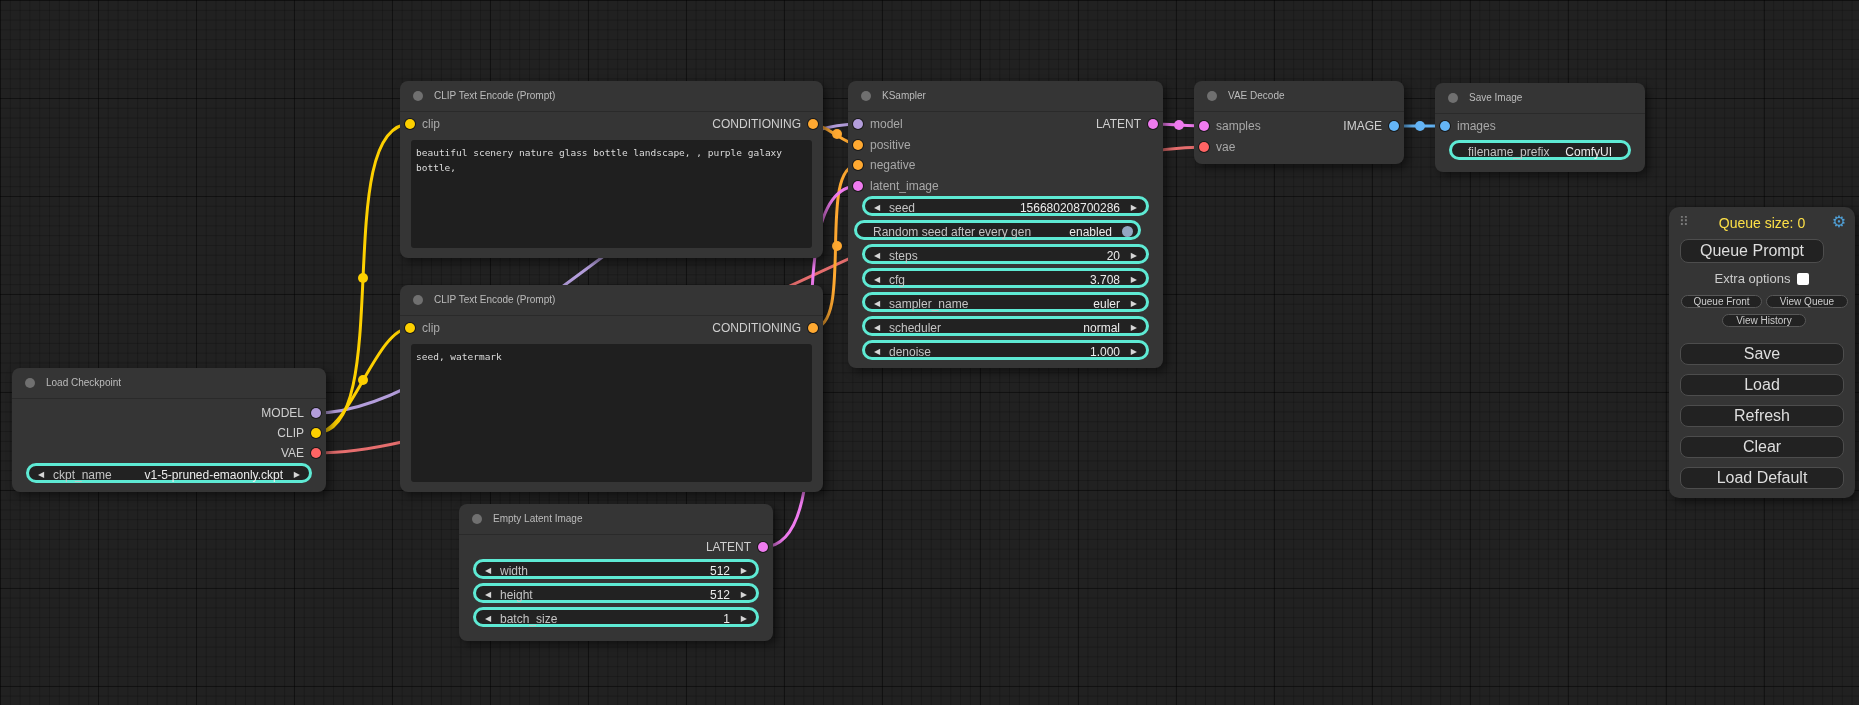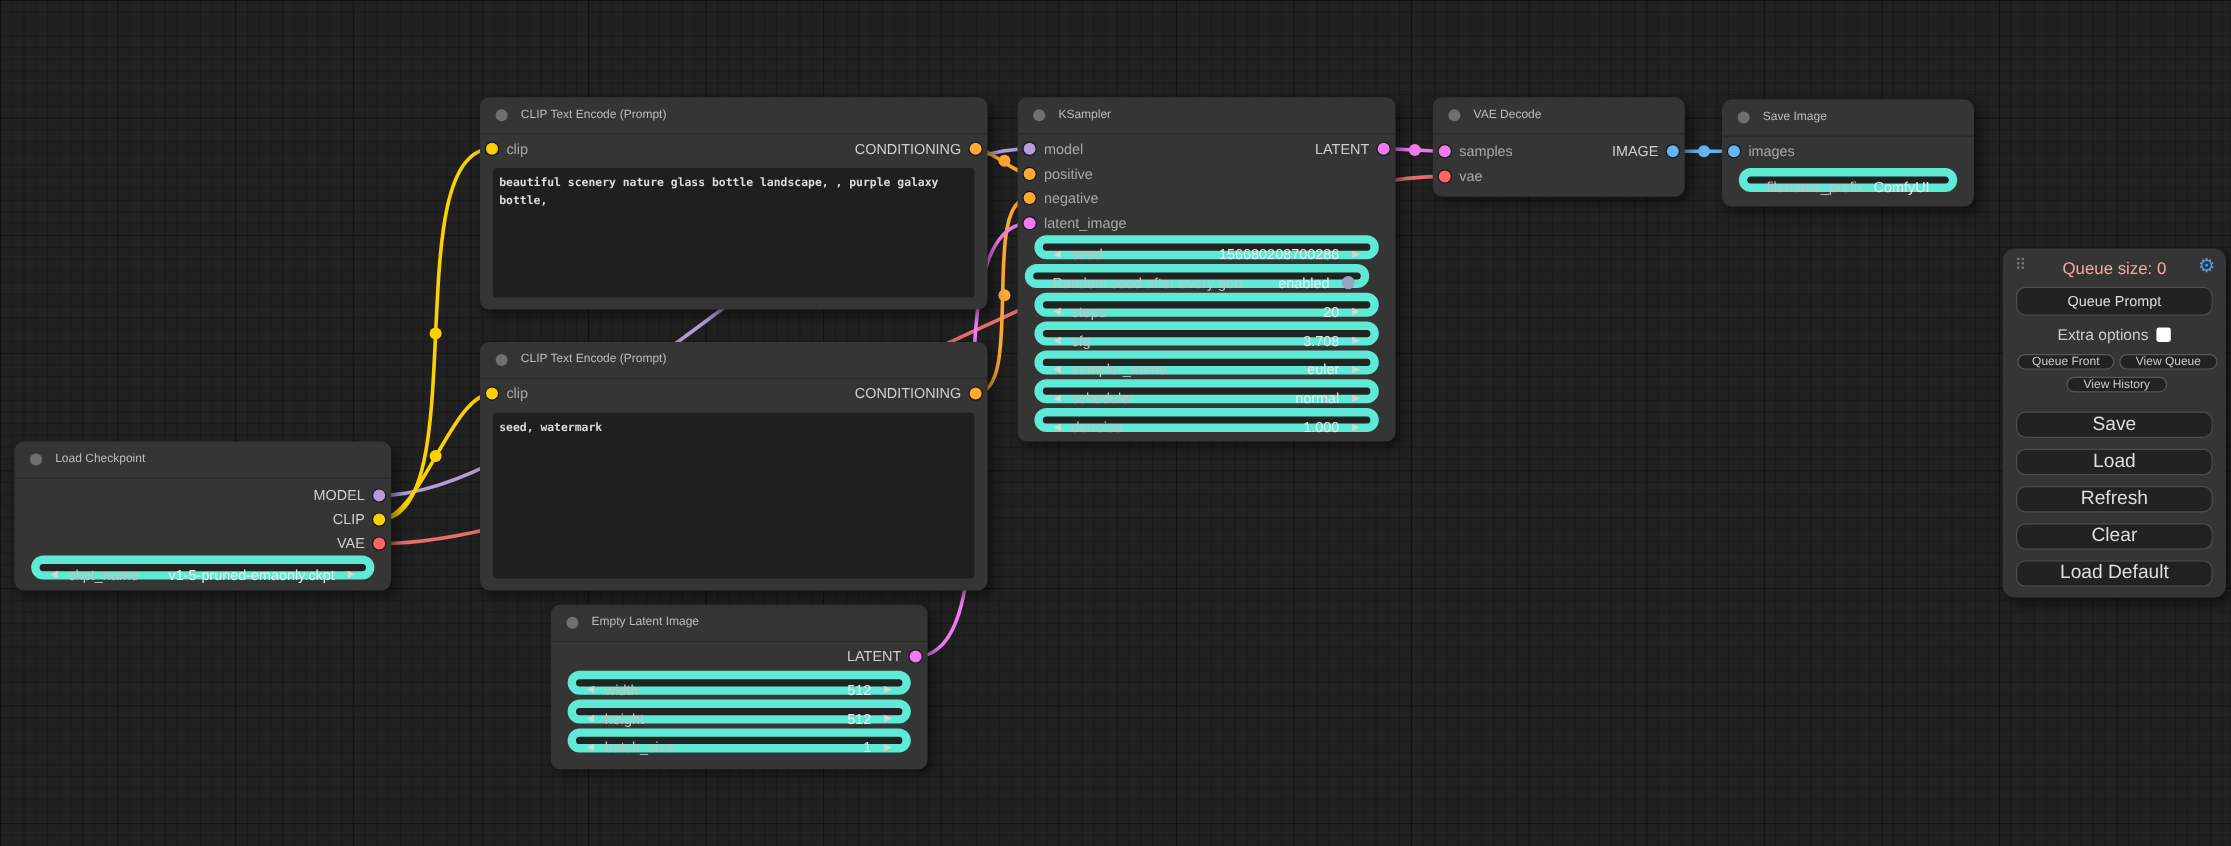--- a/index.html
+++ b/index.html
@@ -18,42 +18,42 @@
   .node{position:absolute;z-index:2;background:#353535;border-radius:8px;
         box-shadow:4px 4px 10px rgba(0,0,0,.5);}
   .hdr{position:relative;height:30px;border-bottom:1px solid #2a2a2a;}
   .cdot{position:absolute;left:13px;top:10px;width:10px;height:10px;border-radius:50%;background:#707070;}
   .ttl{position:absolute;left:34px;top:0;line-height:30px;font-size:10px;color:#bcbcbc;white-space:nowrap;}
   .slot{position:absolute;left:0;right:0;height:20px;}
   .lbl-in{position:absolute;left:22px;line-height:20px;font-size:12px;color:#a8a8a8;white-space:nowrap;}
   .lbl-out{position:absolute;right:22px;line-height:20px;font-size:12px;color:#cfcfcf;white-space:nowrap;}
   .port{position:absolute;top:5px;width:10px;height:10px;border-radius:50%;box-shadow:0 0 0 1px rgba(0,0,0,.55);}
   .port.in{left:5px}.port.out{right:5px}
-  .widget{position:absolute;height:20px;background:#222;border:7px solid #5eead4;border-radius:10px;box-sizing:border-box;}
+  .widget{position:absolute;height:20px;background:#222;border:3px solid #5eead4;border-radius:10px;box-sizing:border-box;}
   .arr{position:absolute;top:0;line-height:18px;font-size:8px;color:#d6d6d6;font-family:"DejaVu Sans",sans-serif;}
   .arr.l{left:9px}.arr.r{right:9px}
   .wlbl{position:absolute;left:24px;line-height:18px;font-size:12px;color:#c4c4c4;white-space:nowrap;}
   .wval{position:absolute;right:26px;line-height:18px;font-size:12px;color:#ececec;white-space:nowrap;}
   .widget.noarr .wlbl{left:16px}
   .widget.noarr .wval{right:16px}
   .widget.toggle .wval{right:26px}
   .tgl{position:absolute;right:5px;top:3px;width:11px;height:11px;border-radius:50%;background:#93a7c2;}
   .txt{position:absolute;background:#1f1f1f;border-radius:3px;padding:5px;box-sizing:border-box;
        font-family:"DejaVu Sans Mono",monospace;font-size:9.5px;line-height:15px;color:#dcdcdc;
-       white-space:pre-wrap;word-break:normal;overflow:hidden;font-weight:bold;}
+       white-space:pre-wrap;word-break:normal;overflow:hidden;}
   
   .menu{position:absolute;z-index:3;left:1669px;top:207px;width:186px;height:291px;background:#353535;
         border-radius:10px;box-shadow:4px 4px 10px rgba(0,0,0,.5);}
   .m-drag{position:absolute;left:10px;top:7px;font-family:"DejaVu Sans",sans-serif;font-size:13px;color:#7a7a7a;}
-  .m-qsize{position:absolute;left:0;right:0;top:8px;text-align:center;font-size:14px;color:#fca5a5;}
+  .m-qsize{position:absolute;left:0;right:0;top:8px;text-align:center;font-size:14px;color:#fde047;}
   .m-gear{position:absolute;right:9px;top:5px;font-family:"DejaVu Sans",sans-serif;font-size:16px;color:#4f9fd6;}
   .btn{position:absolute;background:#222;border:1px solid #4d4d4d;border-radius:8px;color:#dedede;
        text-align:center;box-sizing:border-box;cursor:pointer;}
   .btn.big{left:11px;width:164px;height:22px;line-height:20px;font-size:16px;}
-  .btn.qp{left:11px;top:32px;width:164px;height:24px;line-height:22px;font-size:12px;}
+  .btn.qp{left:11px;top:32px;width:144px;height:24px;line-height:22px;font-size:16px;}
   .btn.sm{height:13px;line-height:11px;font-size:10px;border-radius:7px;color:#cccccc;border-color:#575757;}
   .m-extra{position:absolute;left:0;right:0;top:64px;text-align:center;font-size:13px;color:#cccccc;}
   .m-extra .chk{display:inline-block;width:12px;height:12px;background:#ffffff;border-radius:2px;
                 vertical-align:-2px;margin-left:7px;}
 </style>
 </head>
 <body>
 
 <div id="canvas">
 

